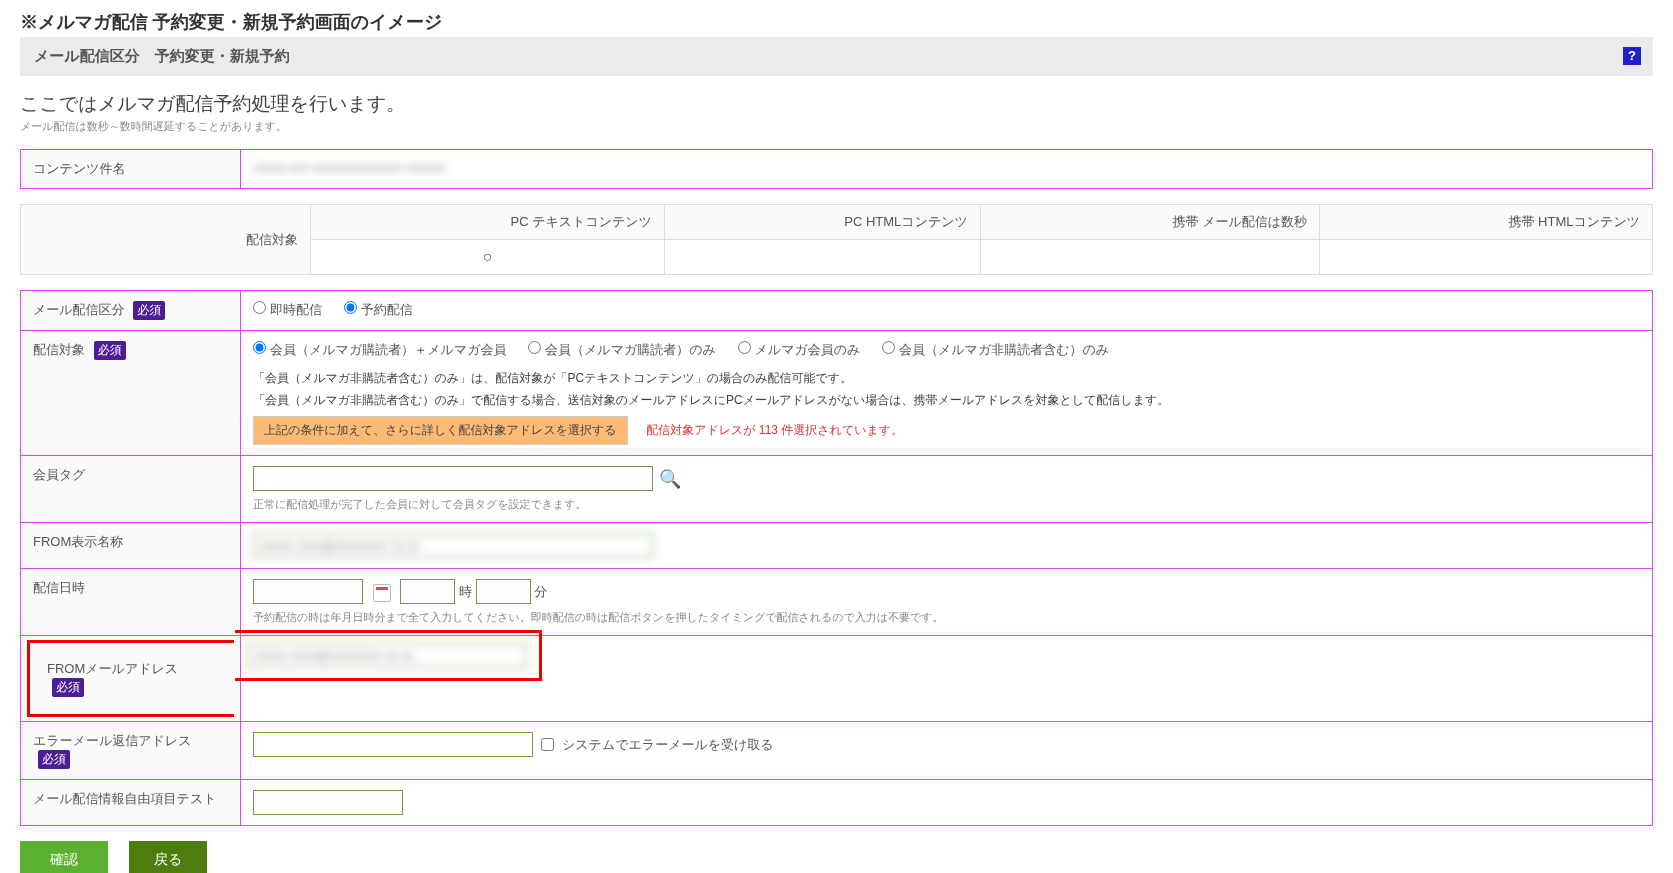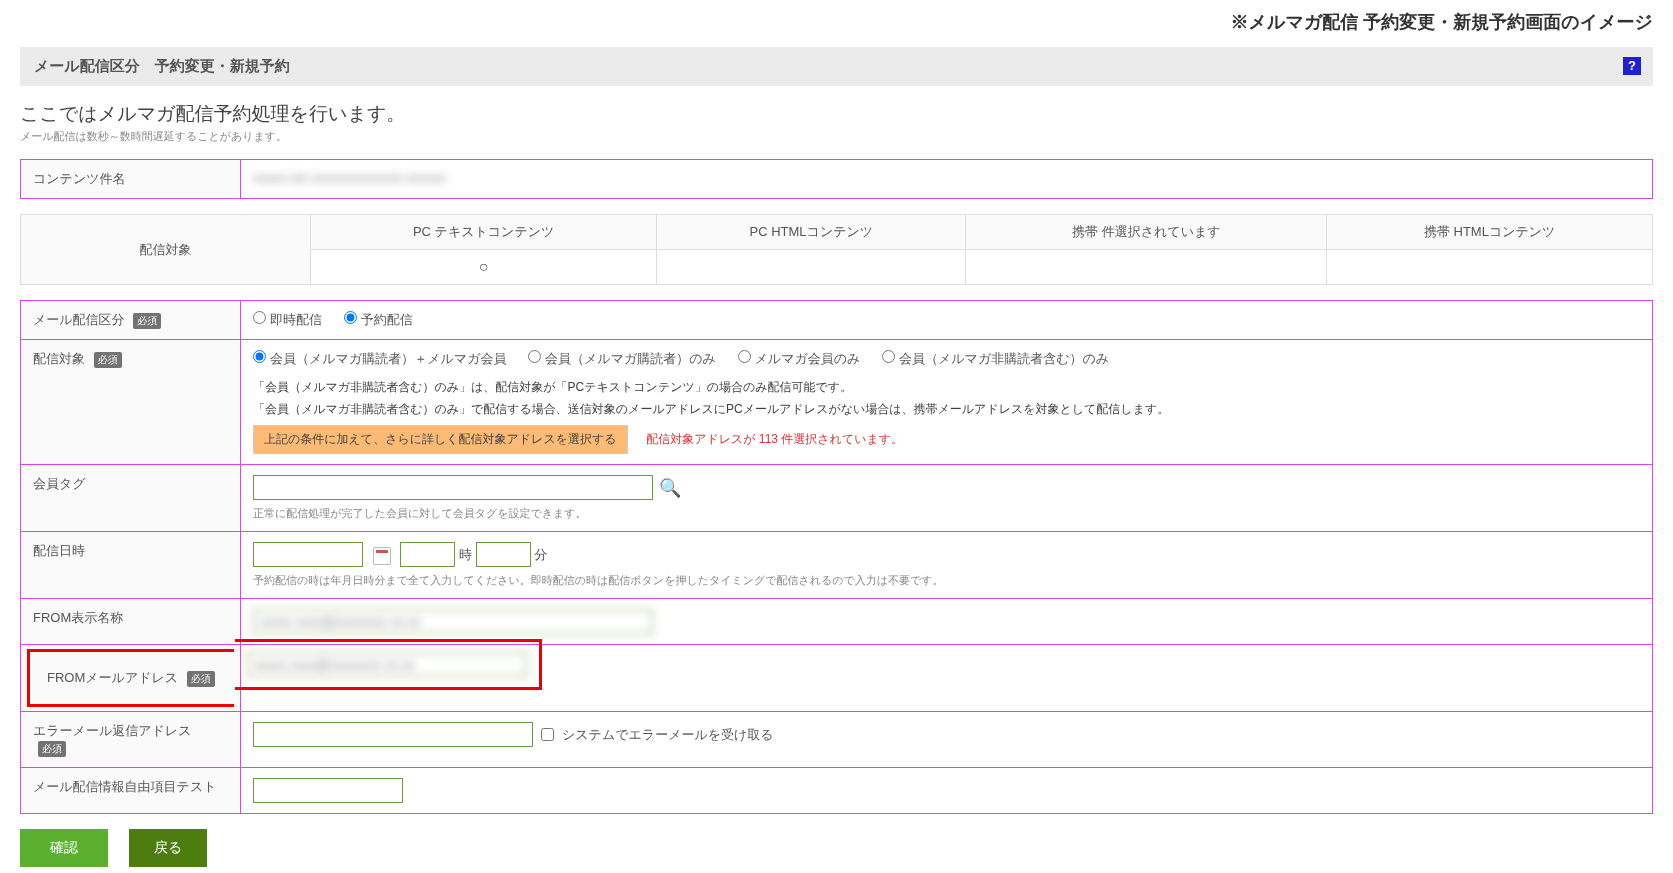--- a/index.html
+++ b/index.html
@@ -1,29 +1,29 @@
 <!DOCTYPE html>
 <html><head>
 <meta charset="utf-8">
 <style>
 * { box-sizing: border-box; margin: 0; padding: 0; }
 body { font-family: "Hiragino Kaku Gothic Pro", "Meiryo", sans-serif; font-size: 13px; color: #333; background: #fff; padding: 10px 20px; }
-.page-title { font-size: 18px; font-weight: bold; margin-bottom: 13px; text-align: right; }
+.page-title { font-size: 18px; font-weight: bold; margin-bottom: 3px; }
 .section-header { background: #ebebeb; padding: 10px 14px; font-size: 15px; font-weight: bold; color: #555; margin-bottom: 15px; position: relative; }
 .help-icon { position: absolute; right: 12px; top: 10px; width: 18px; height: 18px; background: #2020cc; color: #fff; text-align: center; line-height: 18px; font-size: 13px; font-weight: bold; }
 .intro-text { margin-bottom: 2px; color: #444; font-size: 19px; }
 .intro-note { color: #888; font-size: 11px; margin-bottom: 15px; }
 table.form-table { width: 100%; border-collapse: collapse; margin-bottom: 15px; }
 table.form-table th, table.form-table td { border: 1px solid #d946ef; padding: 10px 12px; text-align: left; vertical-align: top; font-weight: normal; color: #555; }
 table.form-table th { background: #fafafa; width: 220px; font-size: 13px; }
 .content-table { width: 100%; border-collapse: collapse; margin-bottom: 15px; }
-.content-table th, .content-table td { border: 1px solid #ddd; padding: 8px 12px; text-align: center; font-weight: normal; color: #555; font-size: 13px; }
+.content-table th, .content-table td { border: 1px solid #ddd; padding: 8px 12px; text-align: right; font-weight: normal; color: #555; font-size: 13px; }
 .content-table th { background: #fafafa; }
 .content-table td.center { text-align: center; font-size: 16px; }
-.badge-required { display: inline-block; background: #737373; color: #fff; font-size: 10px; padding: 1px 4px; margin-left: 5px; border-radius: 2px; vertical-align: middle; }
+.badge-required { display: inline-block; background: #4c1d95; color: #fff; font-size: 12px; padding: 1px 4px; margin-left: 5px; border-radius: 2px; vertical-align: middle; }
 .radio-group label { margin-right: 18px; color: #555; font-size: 13px; }
 .radio-group input { margin-right: 4px; }
 .warning-text { color: #404040; font-size: 12px; margin: 10px 0 3px 0; line-height: 1.6; }
 .btn-secondary { background: #fdba74; border: 1px solid #ccc; padding: 5px 10px; font-size: 12px; color: #444; cursor: pointer; }
 .status-text { color: #d33; font-size: 12px; margin-left: 15px; }
 input[type="text"] { border: 1px solid #6a9c3a; padding: 4px 6px; font-size: 13px; }
 input.wide { width: 400px; }
 input.mid { width: 280px; }
 input.small { width: 55px; }
 input.date { width: 110px; }
@@ -62,21 +62,21 @@
   </tr>
 </tbody>
   </table>
 
 <table class="content-table">
   <tbody>
       <tr>
     <th rowspan="2" style="width:290px">配信対象</th>
     <th>PC テキストコンテンツ</th>
     <th>PC HTMLコンテンツ</th>
-    <th>携帯 件選択されています</th>
+    <th>携帯 メール配信は数秒</th>
     <th>携帯 HTMLコンテンツ</th>
   </tr>
   <tr>
     <td class="center">○</td>
     <td></td>
     <td></td>
     <td></td>
   </tr>
 </tbody>
   </table>
@@ -119,34 +119,34 @@
     <th>会員タグ</th>
     <td>
       <div class="tag-row">
         <input type="text" class="wide" style="">
         <span class="magnify">🔍</span>
       </div>
       <div class="help-note">正常に配信処理が完了した会員に対して会員タグを設定できます。</div>
     </td>
   </tr>
   <tr>
+    <th>FROM表示名称</th>
+    <td><input type="text" class="wide blurred" value="xxxxx xxxx@xxxxxxxx xx.xx" style=""></td>
+  </tr>
+  <tr>
     <th>配信日時</th>
     <td>
       <input type="text" class="date" style="">
       <span class="calendar-icon"></span>
       <input type="text" class="small" style="">
       <span>時</span>
       <input type="text" class="small" style="">
       <span>分</span>
       <div class="help-note">予約配信の時は年月日時分まで全て入力してください。即時配信の時は配信ボタンを押したタイミングで配信されるので入力は不要です。</div>
     </td>
-  </tr>
-  <tr>
-    <th>FROM表示名称</th>
-    <td><input type="text" class="wide blurred" value="xxxxx xxxx@xxxxxxxx xx.xx" style=""></td>
   </tr>
   <tr class="highlight-row">
     <th>
       <div class="highlight-box" style="border-right:none">
         <span>FROMメールアドレス</span>
         <span class="badge-required">必須</span>
       </div>
     </th>
     <td style="padding:0">
       <div style="display:flex">

